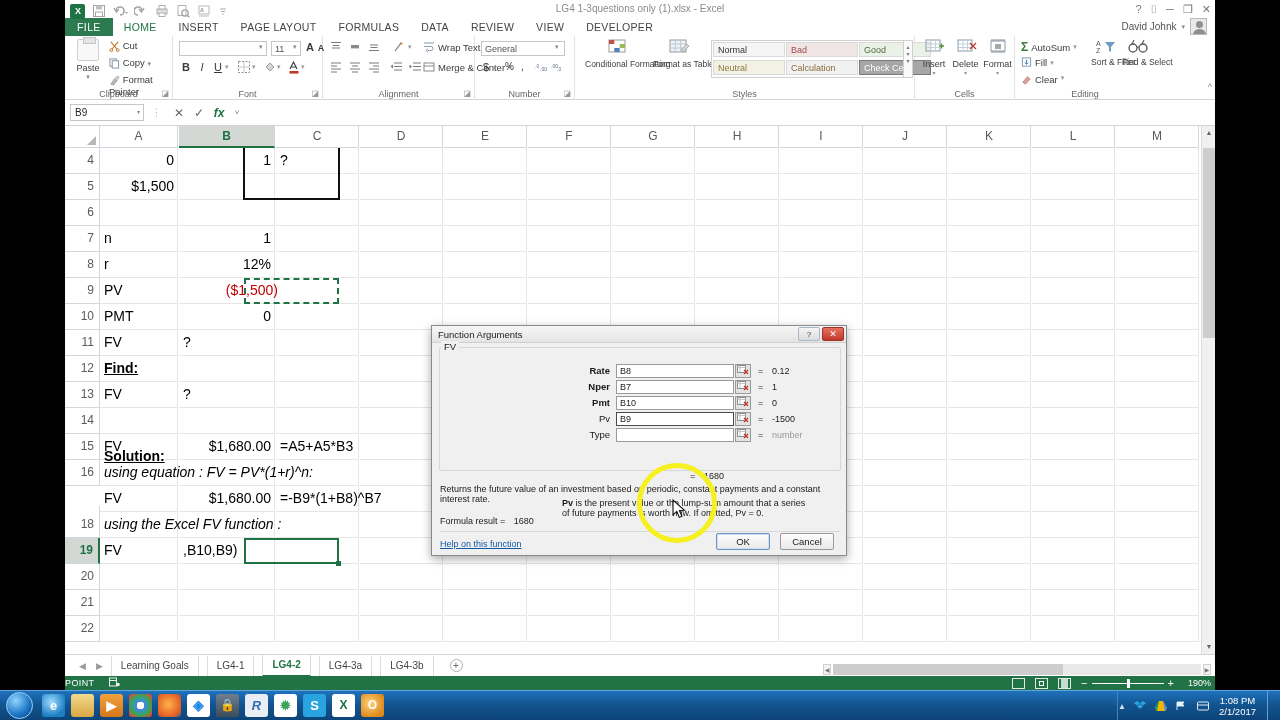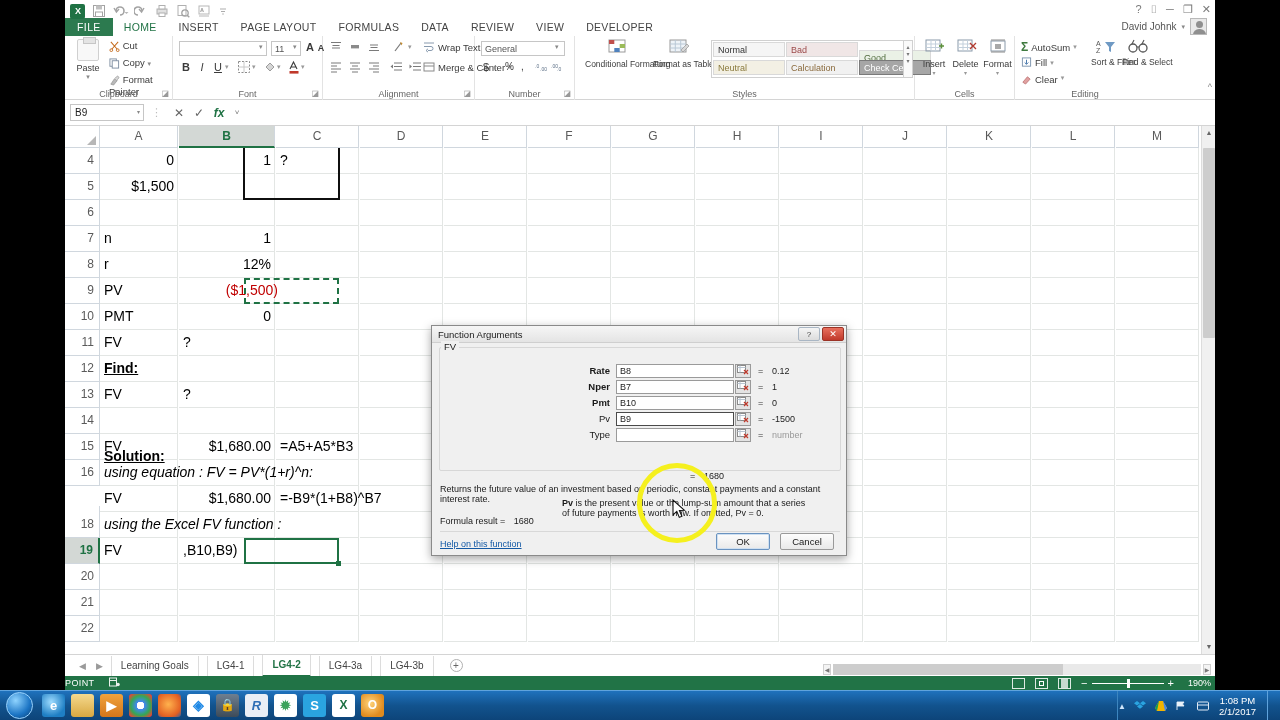--- a/index.html
+++ b/index.html
@@ -399,20 +399,21 @@
               <path d="M3.5 8 L5 4 L6.5 8 M4 6.8 h2" stroke="#6b6b6b" fill="none" stroke-width=".9"></path>
               <path d="M2 12 h10" stroke="#8a8a8a"></path>
             </svg>
         </div>
         <div class="qat-ico">
           <svg width="10" height="14" viewBox="0 0 10 14">
               <path d="M2 5 h6 M3 7.5 h4 M4.2 10 h1.6" stroke="#7a7a7a" stroke-width="1.1"></path>
             </svg>
         </div>
       </div>
+      <div class="win-title">LG4 1-3questions only (1).xlsx - Excel</div>
       <div class="win-btns">
         <span class="win-btn">?</span>
         <span class="win-btn">⌷</span>
         <span class="win-btn">─</span>
         <span class="win-btn">❐</span>
         <span class="win-btn">✕</span>
       </div>
     </div>
 
     <div class="ribbon-tabs">
@@ -595,21 +596,21 @@
           <svg width="26" height="20" viewBox="0 0 26 20" style="margin:0 auto;display:block">
               <rect x="4" y="1" width="16" height="12" fill="#eef3f8" stroke="#9a9a9a"></rect>
               <path d="M4 5 h16 M4 9 h16 M9.3 1 v12 M14.7 1 v12" stroke="#b9c8d6"></path>
               <path d="M15 11 l6 -6 l2 2 l-6 6 z" fill="#d8d8d8" stroke="#8a8a8a" stroke-width=".6"></path>
             </svg>
           <div class="mini" style="font-size:8.5px;line-height:10px">Format as Table</div>
         </div>
         <div style="position:absolute;left:136px;top:4px;width:196px;height:38px;border:1px solid #d0d0d0;background:#fff">
           <div class="style-cell" style="left:1px;top:1px;background:#f5f5f5;color:#333">Normal</div>
           <div class="style-cell" style="left:74px;top:1px;background:#f0e6e6;color:#9c4a4a">Bad</div>
-          <div class="style-cell" style="left:147px;top:9px;background:#eaf1e6;color:#4f6b3c">Good</div>
+          <div class="style-cell" style="left:147px;top:1px;background:#eaf1e6;color:#4f6b3c">Good</div>
           <div class="style-cell" style="left:1px;top:19px;background:#f3f0e4;color:#8a7a3c">Neutral</div>
           <div class="style-cell" style="left:74px;top:19px;background:#f1f1f1;color:#8a6a3c">Calculation</div>
           <div class="style-cell" style="left:147px;top:19px;background:#a6a6a6;color:#fff;border-color:#7a7a7a">Check Cell</div>
         </div>
         <div style="position:absolute;right:1px;top:4px;width:10px;height:38px;border:1px solid #d0d0d0;background:#fafafa;font-size:6px;color:#777;text-align:center">
           <div style="margin-top:2px">▴</div>
           <div>▾</div>
           <div>▾</div>
         </div>
         <div class="rgroup-label">Styles</div>

